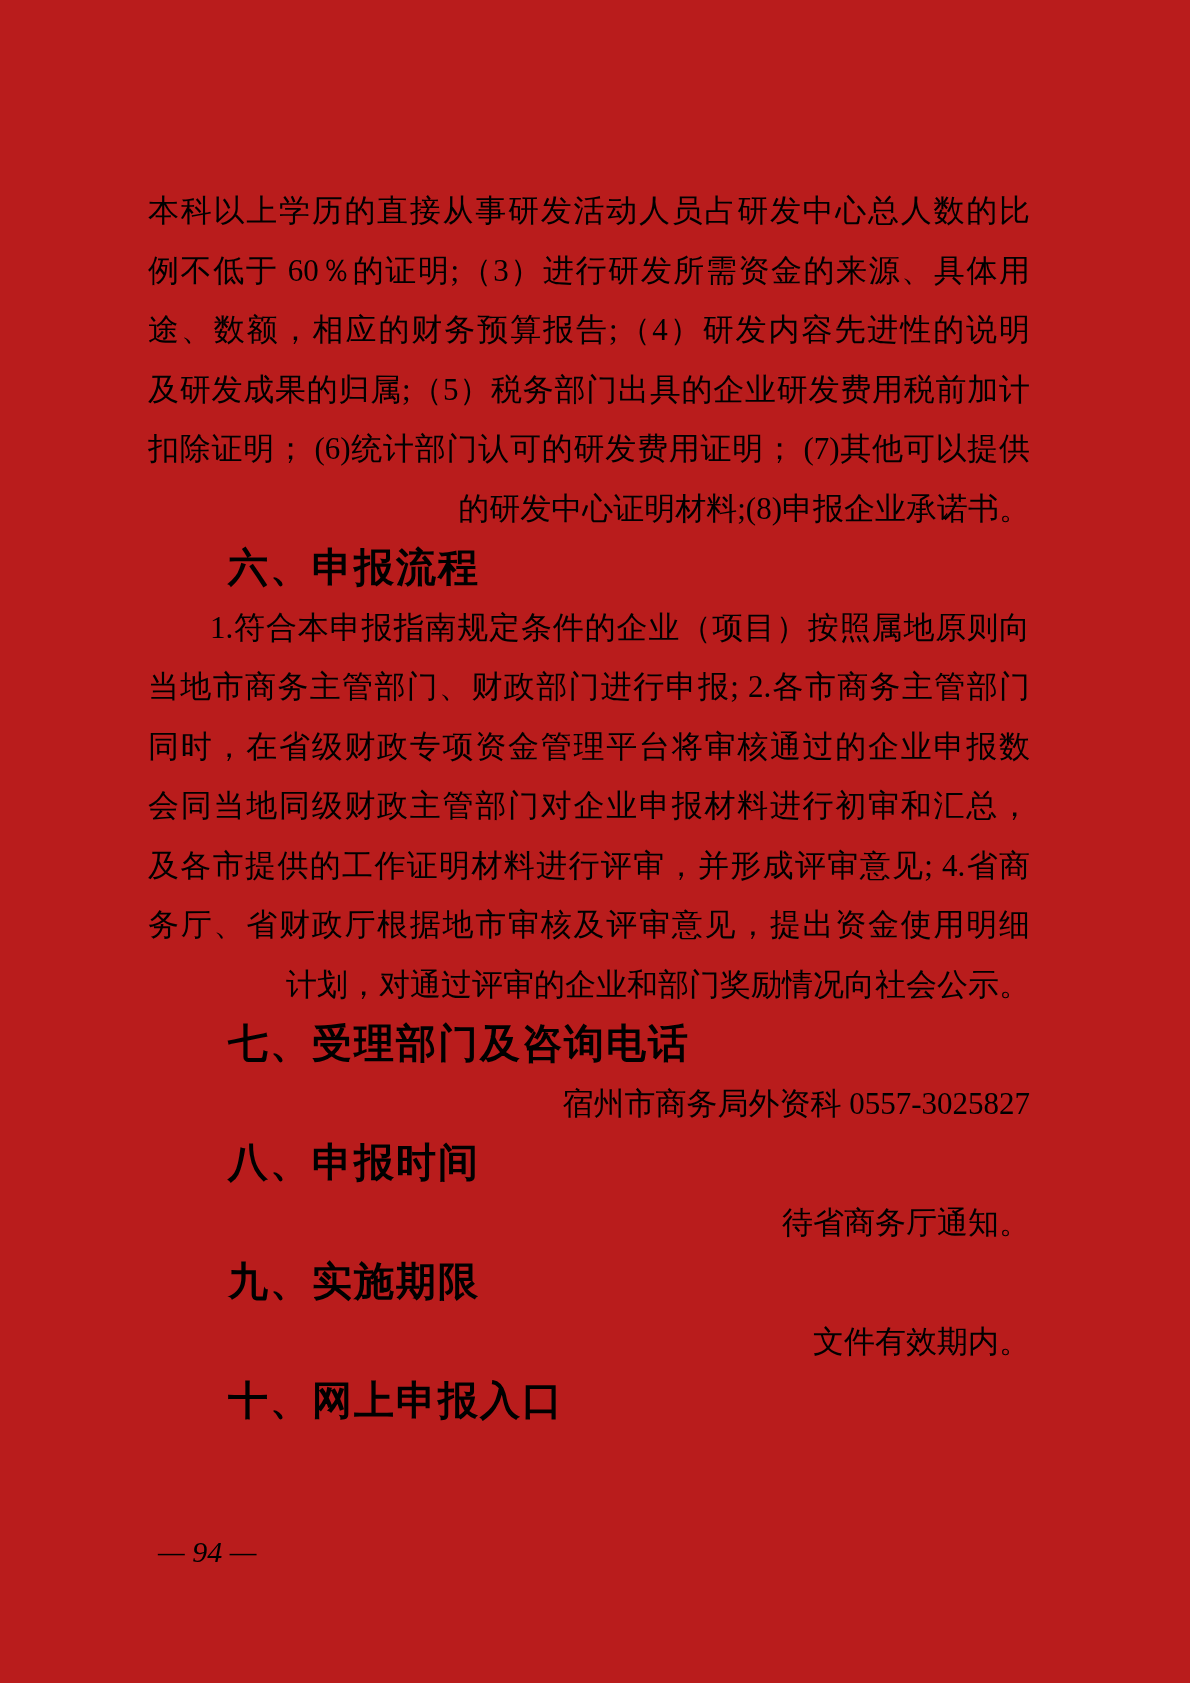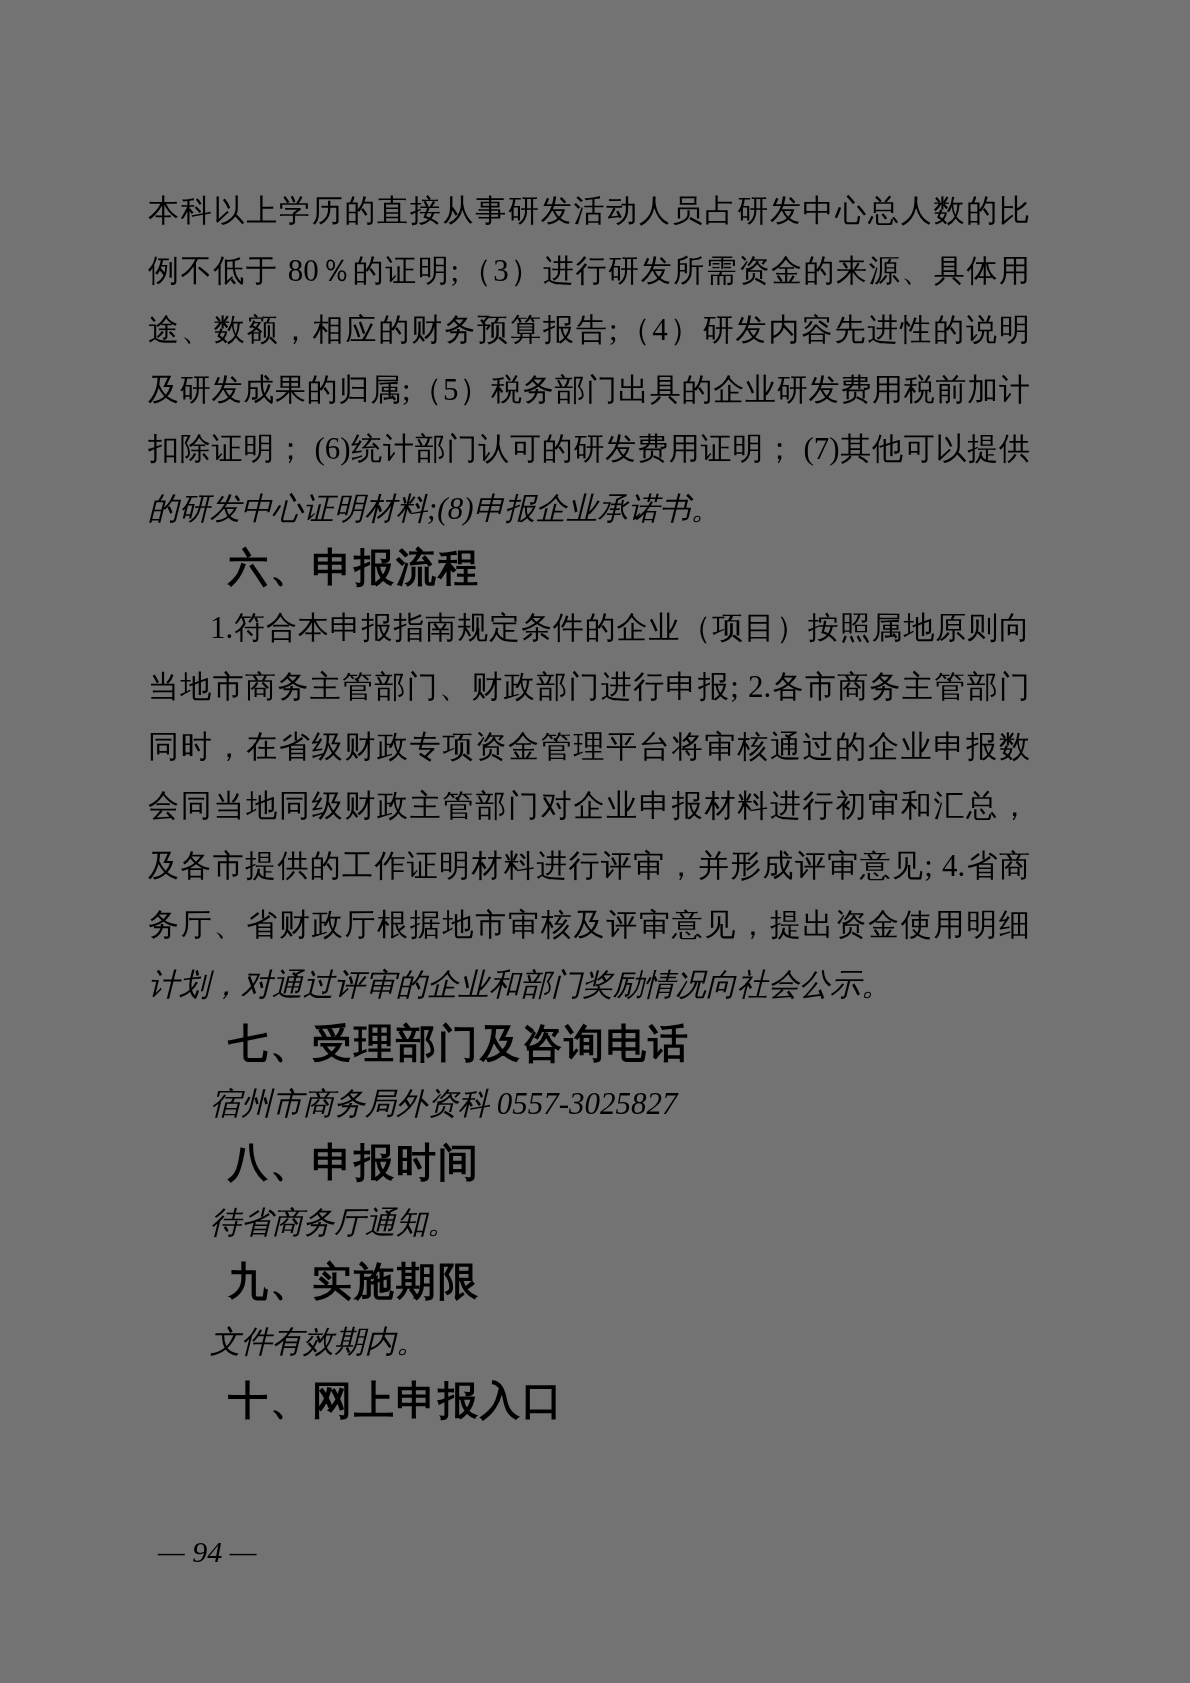--- a/index.html
+++ b/index.html
@@ -4,21 +4,21 @@
 <style>
   html, body {
     margin: 0;
     padding: 0;
     background: #ffffff;
   }
   .page {
     position: relative;
     width: 1190px;
     height: 1683px;
-    background: #737373;
+    background: #b91c1c;
     overflow: hidden;
     color: #000000;
   }
   .content {
     position: absolute;
     left: 148px;
     top: 181px;
     width: 882px;
   }
   .line {
@@ -30,22 +30,21 @@
     overflow: hidden;
   }
   
   .jc {
     text-align: justify;
     text-align-last: justify;
     text-justify: inter-character;
   }
   
   .plain {
-    text-align: left;
-    font-style: italic;
+    text-align: right;
   }
   .indent {
     text-indent: 2em;
   }
   .heading {
     text-indent: 2em;
     font-family: "Liberation Sans", "DejaVu Sans", sans-serif;
     font-weight: bold;
     font-size: 40px;
     letter-spacing: 2px;
@@ -61,21 +60,21 @@
     color: #000000;
     font-style: italic;
   }
 </style>
 </head>
 <body>
 
 <div class="page">
   <div class="content">
     <div class="line jc">本科以上学历的直接从事研发活动人员占研发中心总人数的比</div>
-    <div class="line jc">例不低于 80％的证明;（3）进行研发所需资金的来源、具体用</div>
+    <div class="line jc">例不低于 60％的证明;（3）进行研发所需资金的来源、具体用</div>
     <div class="line jc">途、数额，相应的财务预算报告;（4）研发内容先进性的说明</div>
     <div class="line jc">及研发成果的归属;（5）税务部门出具的企业研发费用税前加计</div>
     <div class="line jc">扣除证明； (6)统计部门认可的研发费用证明； (7)其他可以提供</div>
     <div class="line plain">的研发中心证明材料;(8)申报企业承诺书。</div>
     <div class="line heading">六、申报流程</div>
     <div class="line jc indent">1.符合本申报指南规定条件的企业（项目）按照属地原则向</div>
     <div class="line jc">当地市商务主管部门、财政部门进行申报; 2.各市商务主管部门</div>
     <div class="line jc">同时，在省级财政专项资金管理平台将审核通过的企业申报数</div>
     <div class="line jc">会同当地同级财政主管部门对企业申报材料进行初审和汇总，</div>
     <div class="line jc">及各市提供的工作证明材料进行评审，并形成评审意见; 4.省商</div>

